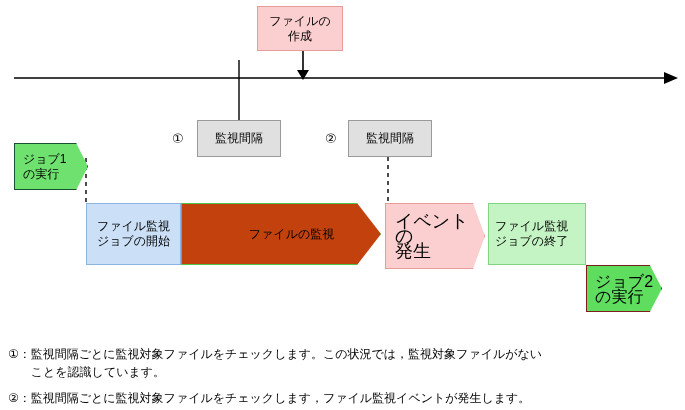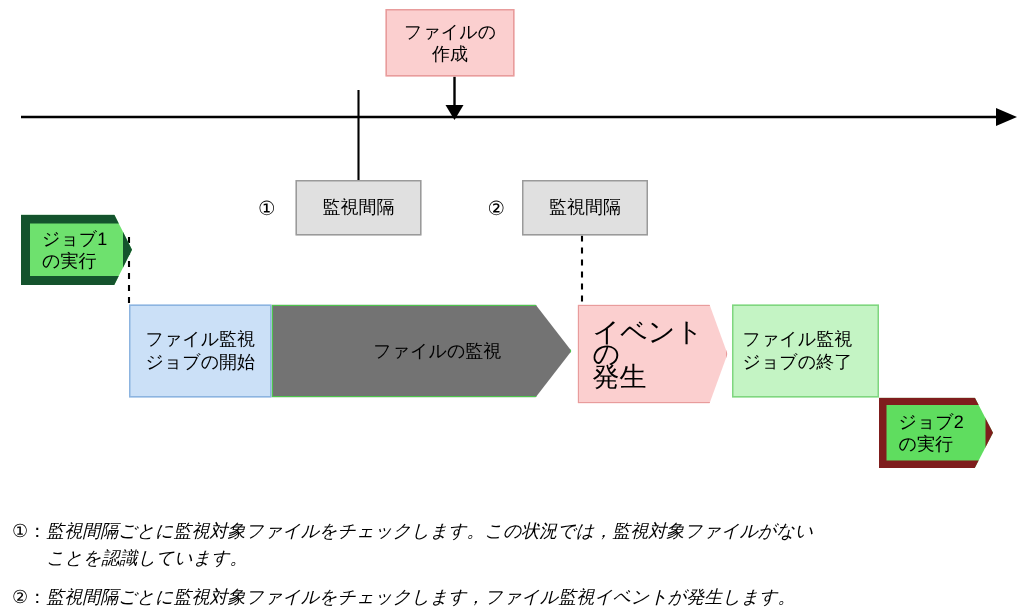--- a/index.html
+++ b/index.html
@@ -78,21 +78,21 @@
   .box-job-start {
     left: 86px; top: 203px;
     width: 95px; height: 62px;
     background: #cbe0f7;
     border: 1px solid #8cb4e0;
     font-size: 12px;
   }
   .chev-monitor {
     left: 181px; top: 203px;
     width: 200px; height: 62px;
-    background: #737373;
+    background: #c2410c;
     border: 1px solid #4dc44d;
     clip-path: polygon(0 0, 88% 0, 100% 50%, 88% 100%, 0 100%);
     font-size: 12px;
     padding-left: 21px;
   }
   .chev-event {
     left: 385px; top: 203px;
     width: 100px; height: 66px;
     background: #fbcfcf;
     border: 1px solid #e89c9c;
@@ -109,34 +109,34 @@
     border: 1px solid #7fd67f;
     font-size: 12px;
     justify-content: flex-start;
     padding-left: 6px;
     text-align: left;
   }
   .arrow-job1 {
     left: 14px; top: 143px;
     width: 74px; height: 47px;
     background: #6ee16e;
-    border: 6px solid #14532d;
+    border: 1px solid #14532d;
     clip-path: polygon(0 0, 84% 0, 100% 50%, 84% 100%, 0 100%);
     font-size: 12px;
     justify-content: flex-start;
     padding-left: 8px;
     text-align: left;
   }
   .arrow-job2 {
     left: 586px; top: 265px;
     width: 76px; height: 47px;
     background: #5fdd5f;
-    border: 5px solid #7f1d1d;
+    border: 1px solid #7f1d1d;
     clip-path: polygon(0 0, 84% 0, 100% 50%, 84% 100%, 0 100%);
-    font-size: 12px;
+    font-size: 16px;
     justify-content: flex-start;
     padding-left: 8px;
     text-align: left;
   }
 
   
   #line-layer {
     position: absolute;
     left: 0; top: 0;
     width: 685px; height: 410px;
@@ -155,21 +155,20 @@
     display: flex;
     margin-bottom: 8px;
   }
   .fn-label {
     flex: 0 0 auto;
     white-space: nowrap;
   }
   .fn-text {
     flex: 1 1 auto;
     white-space: pre-line;
-    font-style: italic;
   }
 </style>
 </head>
 <body>
 
 <div id="diagram-root">
 
   <svg id="line-layer" viewBox="0 0 685 410" width="685" height="410">
 
     <g>

